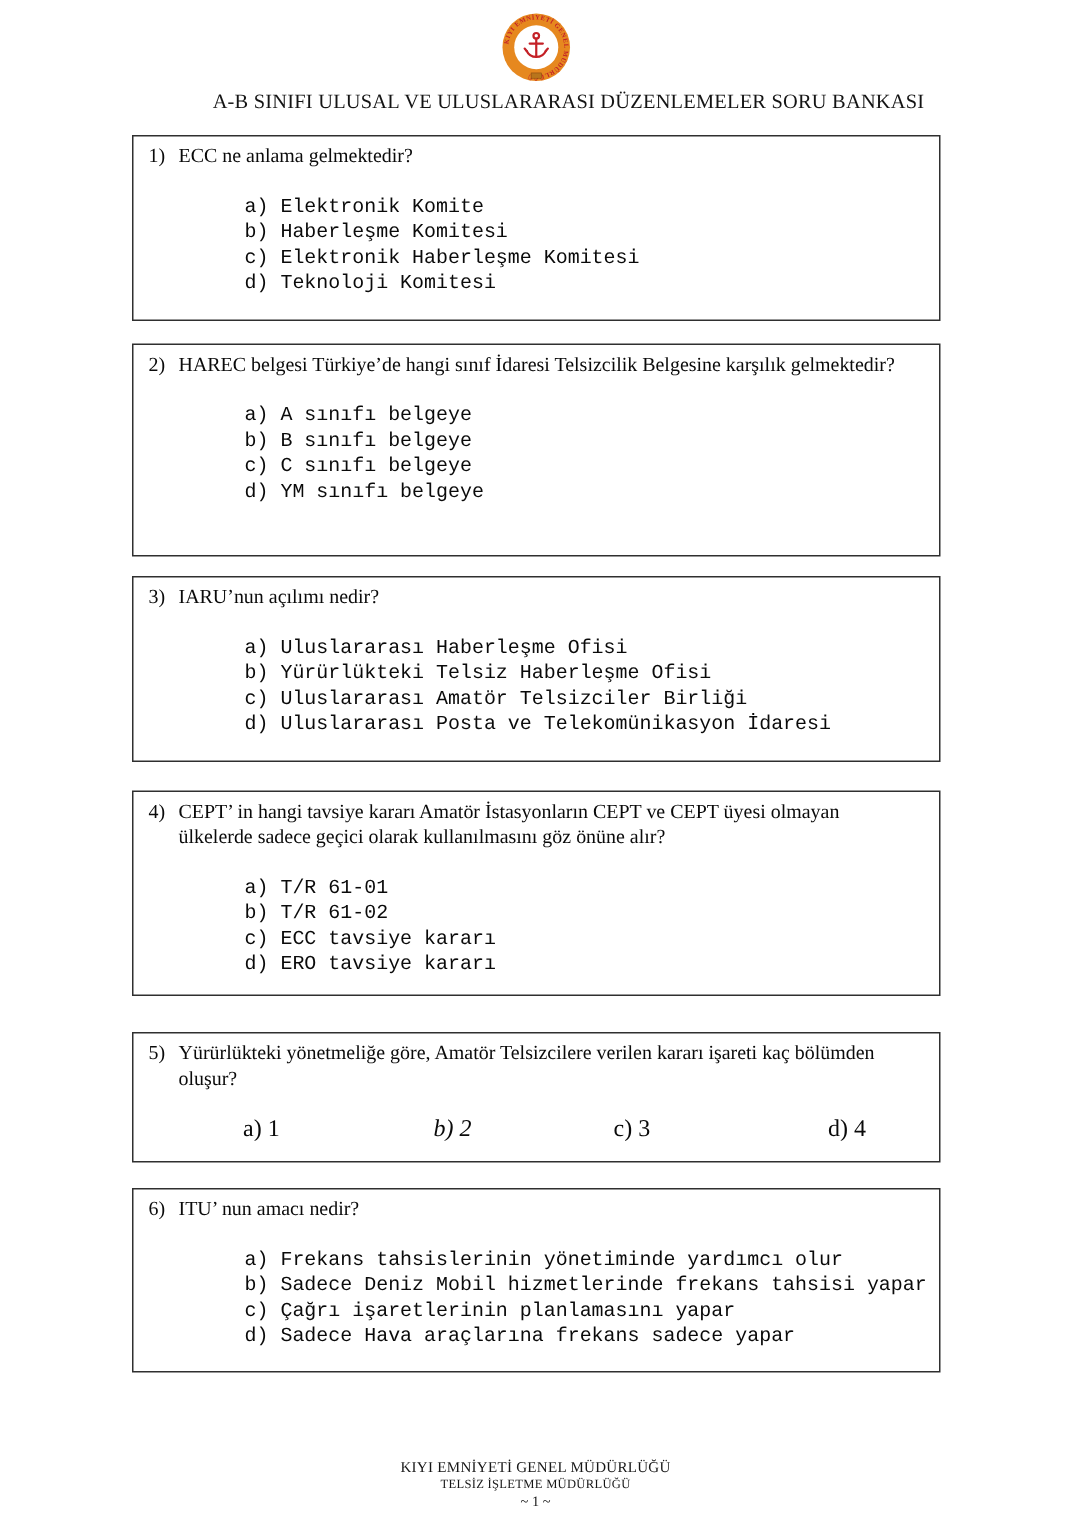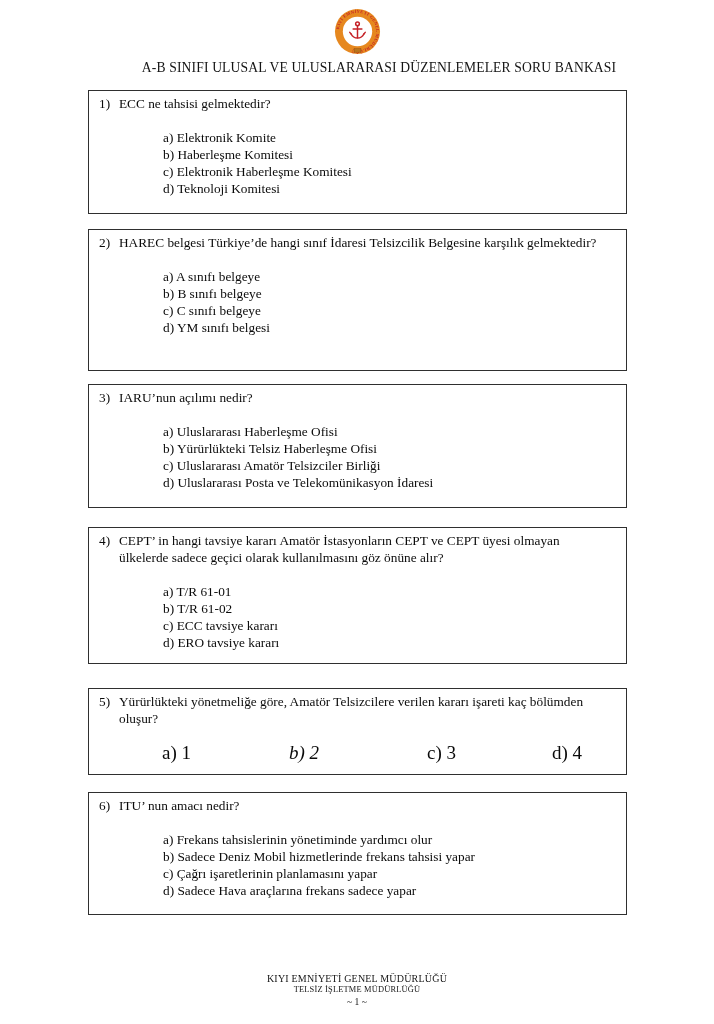--- a/index.html
+++ b/index.html
@@ -32,29 +32,29 @@
   .qb6{top:792px;height:123px;}
   .qline{
     display:flex;align-items:flex-start;
     padding:4px 16px 0 10px;
     font-size:13.3px;line-height:17px;color:#0a0a0a;
   }
   .qnum{flex:none;width:20px;}
   .qtext{flex:1;}
   .opts{
     margin:17px 0 0 74px;
-    font-size:13.3px;line-height:17px;color:#0a0a0a;
+    font-size:13.3px;line-height:17px;color:#0a0a0a;font-family:Liberation Mono, monospace;
   }
   .opts-h{
     position:relative;margin-top:17px;height:17px;
-    font-size:19px;line-height:17px;color:#0a0a0a;
+    font-size:16px;line-height:17px;color:#0a0a0a;
   }
   .opts-h .opt{position:absolute;top:0;white-space:nowrap;}
   .opts-h .oh1{left:73px;} .opts-h .oh2{left:200px;font-style:italic;}
-  .opts-h .oh3{left:338px;} .opts-h .oh4{left:463px;text-align:right;}
+  .opts-h .oh3{left:320px;} .opts-h .oh4{left:463px;text-align:right;}
   
   .footer{position:absolute;left:0;top:973px;width:100%;text-align:center;color:#161616;}
   .footer-org{font-size:10px;line-height:12px;letter-spacing:0.2px;}
   .footer-dept{font-size:8.4px;line-height:10px;letter-spacing:0.2px;}
   .footer-page{font-size:9.6px;line-height:12px;margin-top:1px;}
 </style>
 </head>
 <body>
 
 <div class="page">
@@ -77,40 +77,40 @@
       <path d="M 17.5,26.5 l -1.4,-1.6 m 14.4,1.6 l 1.4,-1.6"></path>
     </g>
     <rect x="20.5" y="41.5" width="7" height="3.6" fill="#b9751c" stroke="#8a4a10" stroke-width="0.4"></rect>
   </svg>
 
   <div class="doc-title">A-B SINIFI ULUSAL VE ULUSLARARASI DÜZENLEMELER SORU BANKASI</div>
 
   <section class="qbox qb1">
     <div class="qline">
       <span class="qnum">1)</span>
-      <span class="qtext">ECC ne tahsisi gelmektedir?</span>
+      <span class="qtext">ECC ne anlama gelmektedir?</span>
     </div>
     <div class="opts">
       <div class="opt">a) Elektronik Komite</div>
       <div class="opt">b) Haberleşme Komitesi</div>
       <div class="opt">c) Elektronik Haberleşme Komitesi</div>
       <div class="opt">d) Teknoloji Komitesi</div>
     </div>
   </section>
 
   <section class="qbox qb2">
     <div class="qline">
       <span class="qnum">2)</span>
       <span class="qtext">HAREC belgesi Türkiye’de hangi sınıf İdaresi Telsizcilik Belgesine karşılık gelmektedir?</span>
     </div>
     <div class="opts">
       <div class="opt">a) A sınıfı belgeye</div>
       <div class="opt">b) B sınıfı belgeye</div>
       <div class="opt">c) C sınıfı belgeye</div>
-      <div class="opt">d) YM sınıfı belgesi</div>
+      <div class="opt">d) YM sınıfı belgeye</div>
     </div>
   </section>
 
   <section class="qbox qb3">
     <div class="qline">
       <span class="qnum">3)</span>
       <span class="qtext">IARU’nun açılımı nedir?</span>
     </div>
     <div class="opts">
       <div class="opt">a) Uluslararası Haberleşme Ofisi</div>

